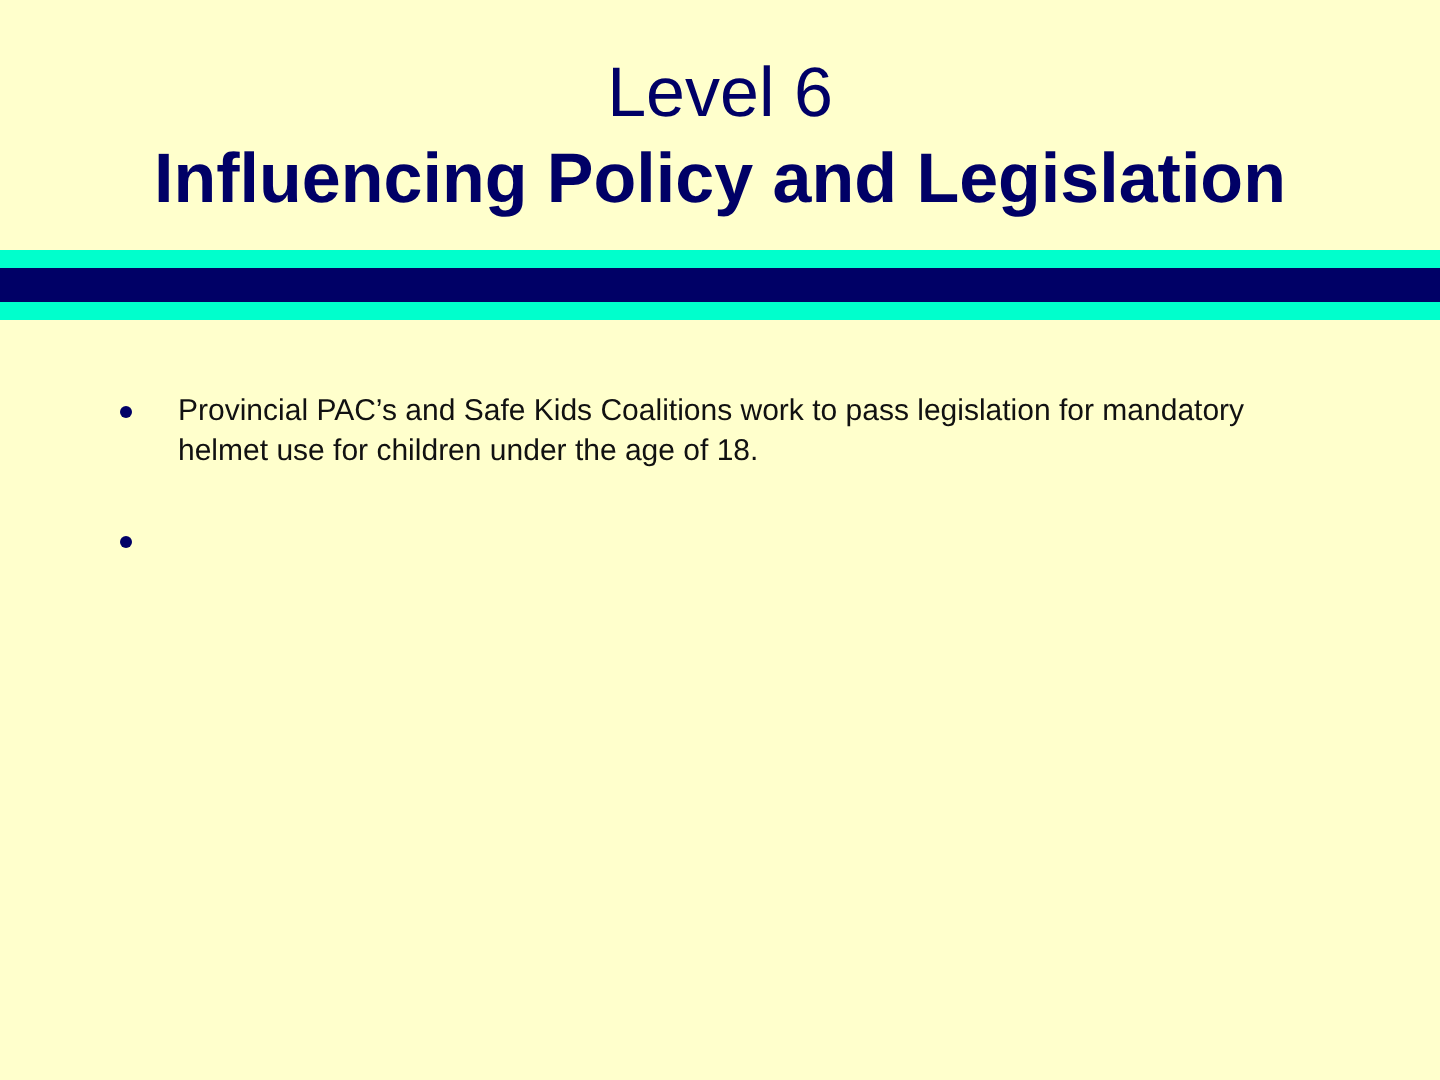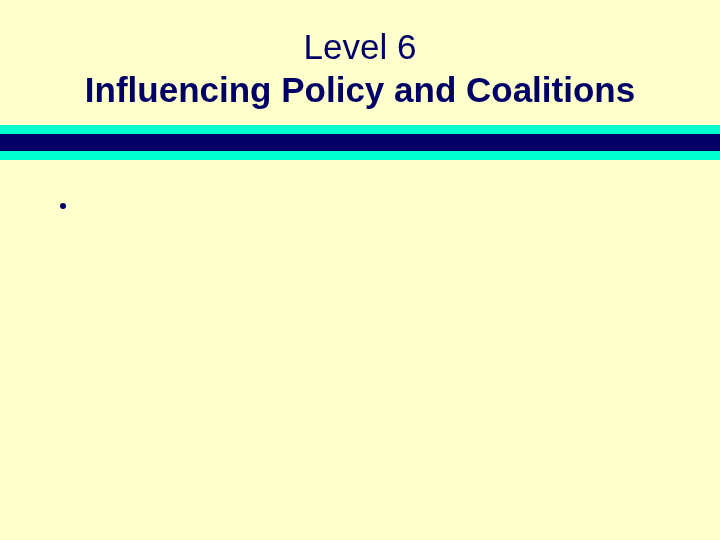--- a/index.html
+++ b/index.html
@@ -34,23 +34,27 @@
   }
   .bullet-dot {
     position: absolute; left: 60px; top: 7px;
     width: 6px; height: 6px; border-radius: 50%; background: #000066;
   }
 </style>
 </head>
 <body>
 
 <div class="subtitle">Level 6</div>
-<div class="title">Influencing Policy and Coalitions</div>
+<div class="title">Influencing Policy and Legislation</div>
 
 <div class="band cyan1"></div>
 <div class="band navy"></div>
 <div class="band cyan2"></div>
 
 <ul class="bullets">
   <li class="bullet-item">
     <span class="bullet-dot"></span>
+    <span>Provincial PAC’s and Safe Kids Coalitions work to pass legislation for mandatory helmet use for children under the age of 18.</span>
+  </li>
+  <li class="bullet-item">
+    <span class="bullet-dot"></span>
   </li>
 </ul>
 
 </body></html>

